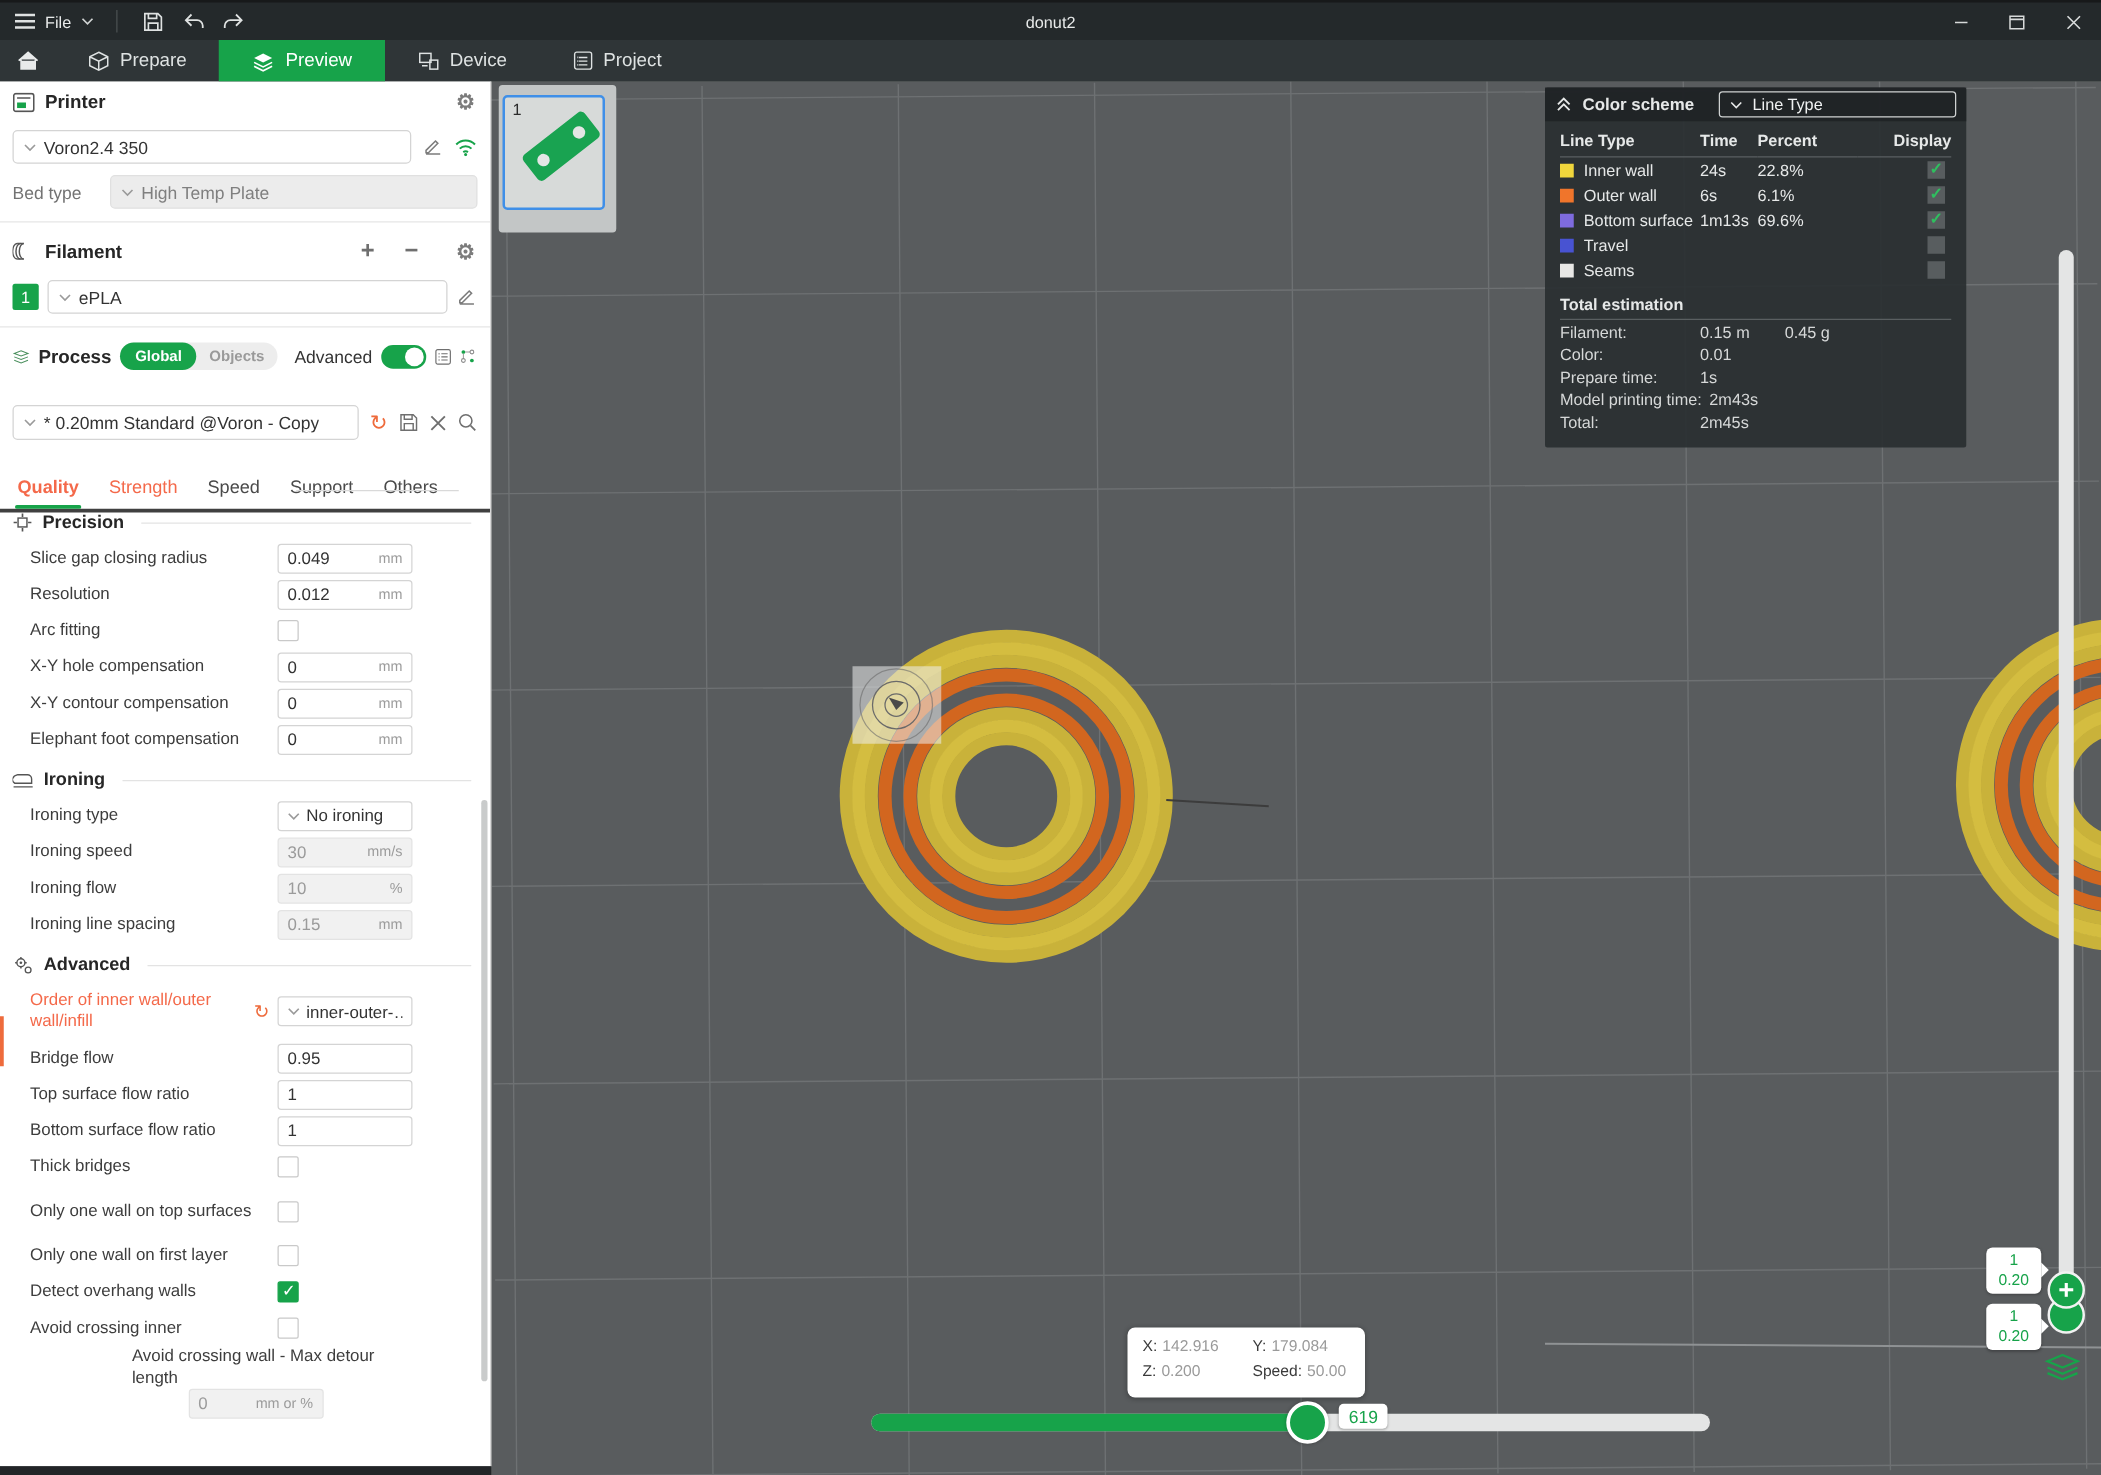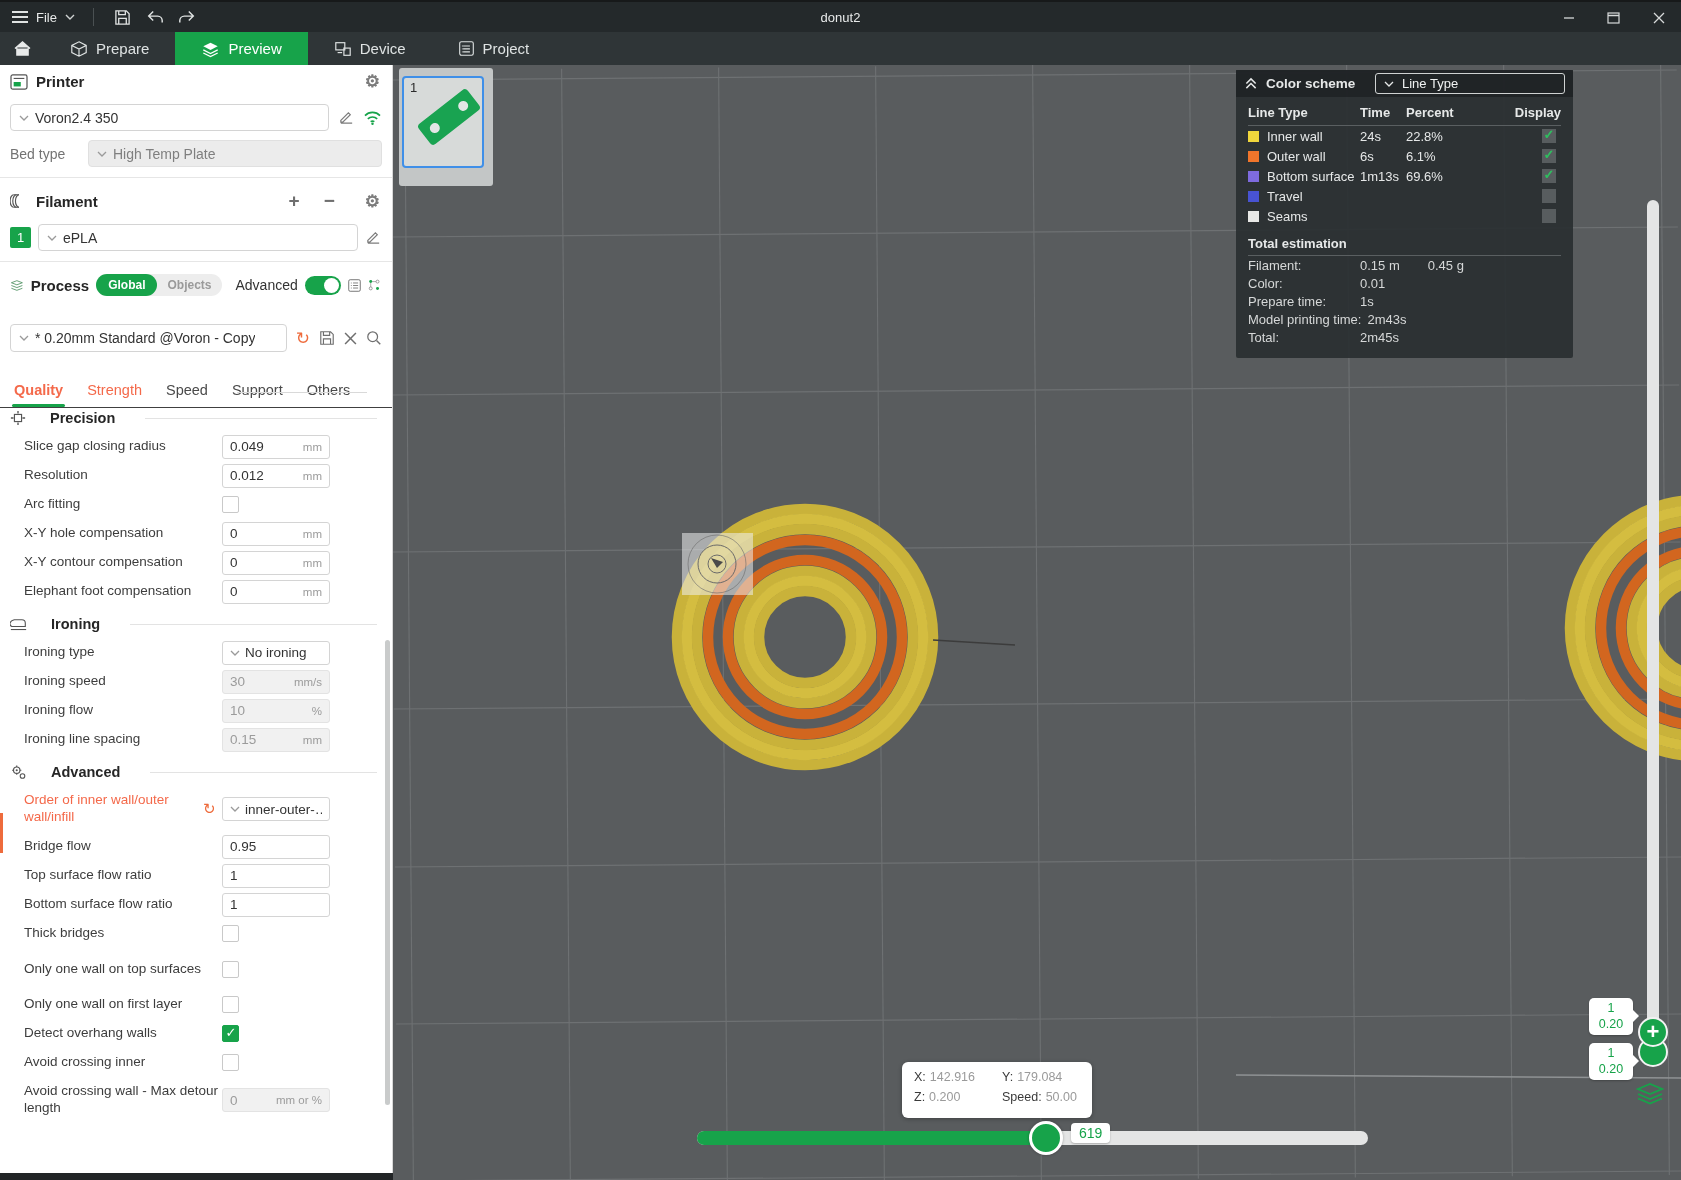--- a/index.html
+++ b/index.html
@@ -51,29 +51,29 @@
   .pill-toggle { display:flex; background:#ededed; border-radius:12px; height:22px; align-items:center; font-size:12px; }
   .pill-on { background:#17a34a; color:#fff; border-radius:12px; padding:0 12px; height:22px; display:flex; align-items:center; }
   .pill-off { color:#9a9a9a; padding:0 10px; }
   .switch { width:36px; height:19px; border-radius:10px; background:#17a34a; position:relative; flex:none; }
   .switch::after { content:""; position:absolute; right:2px; top:2px; width:15px; height:15px; background:#fff; border-radius:50%; }
   .icon-btn { color:#6f6f6f; }
 
   .preset-row { display:flex; align-items:center; gap:9px; padding:12px 10px; margin-top:10px; }
   .reset-ic { color:#ee6b3c; font-size:17px; }
 
-  .tabs { display:flex; gap:0; padding:0 2px; margin-top:12px; font-size:14.5px; border-bottom:1px solid #404040; }
+  .tabs { display:flex; gap:0; padding:0 2px; margin-top:12px; font-size:14.5px; border-bottom:3px solid #404040; }
   .tab { padding:6px 12px 9px 12px; color:#4a4a4a; position:relative; }
   .tab.modified { color:#f4694a; }
   .tab.active { color:#f4694a; font-weight:bold; }
   .tab.active::after { content:""; position:absolute; left:10px; right:10px; bottom:0; height:3px; background:#17a34a; border-radius:2px; }
 
   .settings { position:absolute; left:0; top:325px; width:385px; bottom:8px; overflow:hidden; padding-top:10px; }
   .ghost-line { position:absolute; left:237px; top:2px; width:130px; height:1px; background:#d9d9d9; }
-  .g-head { display:flex; align-items:center; gap:24px; font-size:14.5px; font-weight:bold; color:#262626;
+  .g-head { display:flex; align-items:center; gap:8px; font-size:14.5px; font-weight:bold; color:#262626;
             padding:10px 0 6px 10px; }
   .g-head .rule { flex:1; height:1px; background:#e3e3e3; margin:0 8px 0 6px; }
   .srow { display:flex; align-items:center; min-height:29px; padding-left:24px; font-size:13.5px; color:#3d3d3d; }
   .srow .lbl { width:198px; line-height:1.25; }
   .srow .lbl.modified { color:#f4694a; }
   .inbox { width:108px; height:24px; border:1px solid #d4d4d4; border-radius:3px; display:flex; align-items:center;
            padding:0 7px; font-size:13.5px; color:#333; background:#fff; justify-content:space-between; }
   .inbox .unit { color:#9b9b9b; font-size:11.5px; }
   .inbox.disabled { background:#f1f1f1; color:#9b9b9b; border-color:#e3e3e3;align-items:center; }
   .inbox.select { justify-content:flex-start; gap:5px; }
@@ -505,21 +505,21 @@
         <div class="cbox"></div>
       </div>
       <div class="srow">
         <span class="lbl">Detect overhang walls</span>
         <div class="cbox checked"></div>
       </div>
       <div class="srow">
         <span class="lbl">Avoid crossing inner</span>
         <div class="cbox"></div>
       </div>
-      <div class="srow" style="min-height:46px;">
+      <div class="srow" style="min-height:46px;flex-direction:column;">
         <span class="lbl">Avoid crossing wall - Max detour length</span>
         <div class="inbox disabled">
             <span>0</span>
             <span class="unit">mm or %</span>
           </div>
       </div>
     </div>
 
     <div class="scrollbar-v"></div>
     <div class="mod-tick"></div>

